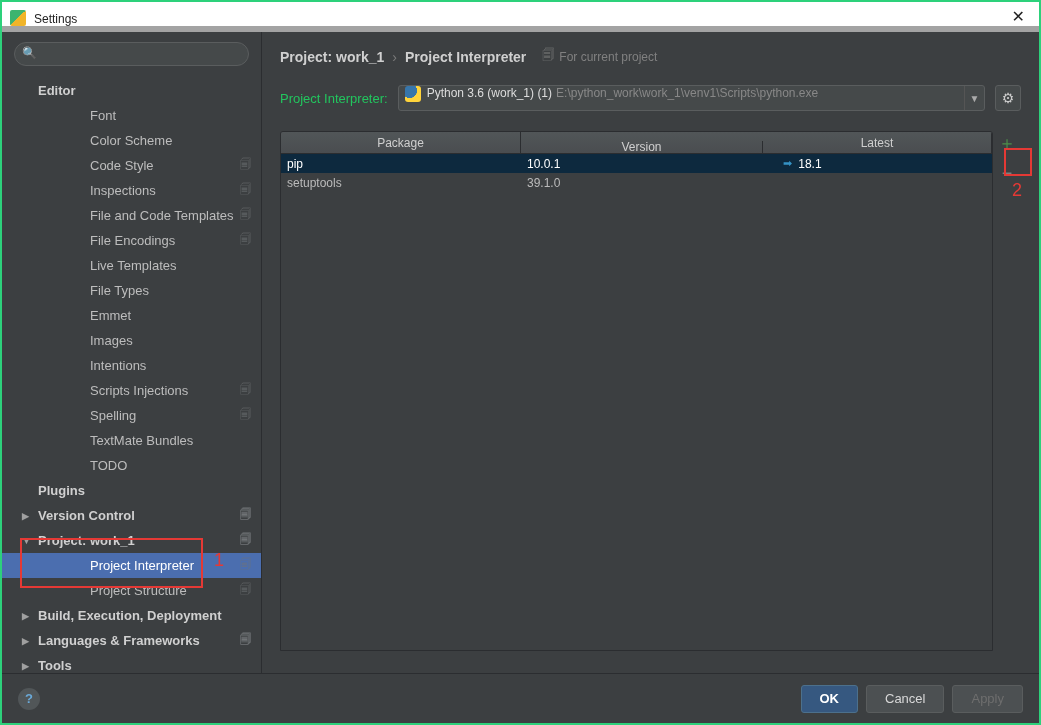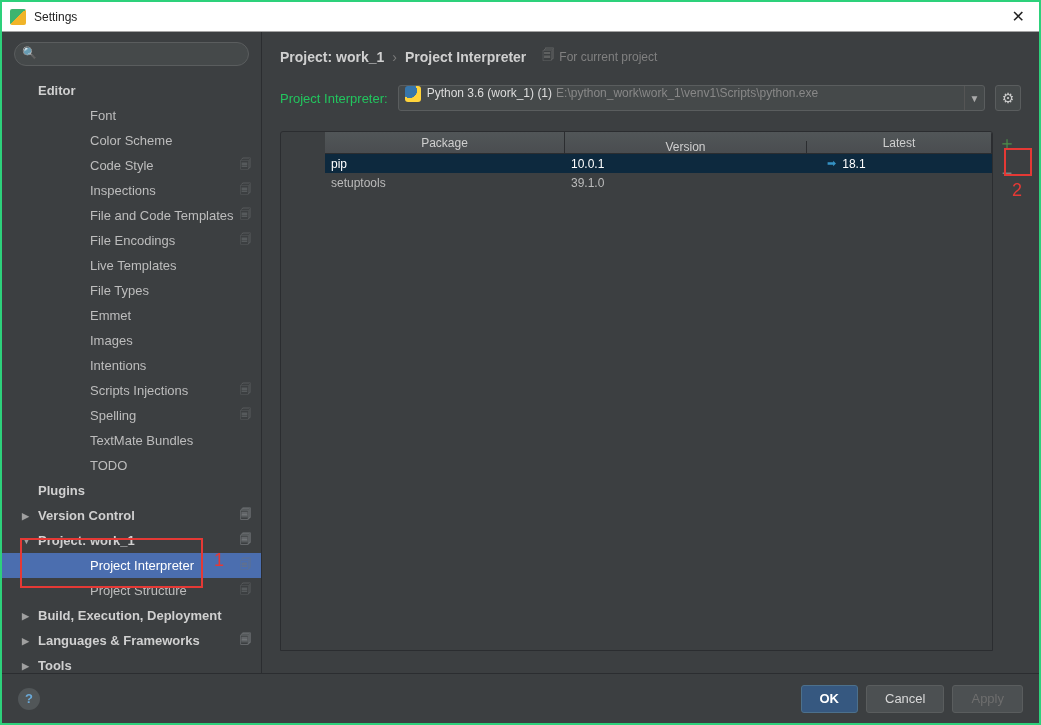--- a/index.html
+++ b/index.html
@@ -1,18 +1,18 @@
 <!DOCTYPE html>
 <html><head>
 <meta charset="utf-8">
 <style>
 * { box-sizing: border-box; margin: 0; padding: 0; font-family: "Segoe UI", Arial, sans-serif; }
 body { background: #2b2d30; color: #bbbbbb; font-size: 13px; width: 1041px; height: 725px; overflow: hidden; position: relative; border: 2px solid #2dd17b; }
 
-.titlebar { background: #ffffff; height: 30px; display: flex; align-items: center; padding: 0 8px; border-bottom: 1px solid #a3a3a3; }
+.titlebar { background: #ffffff; height: 30px; display: flex; align-items: flex-end; padding: 0 8px; border-bottom: 6px solid #a3a3a3; }
 .titlebar .app-icon { width: 16px; height: 16px; background: linear-gradient(135deg,#3db46f 50%,#f0b429 50%); border-radius: 2px; margin-right: 8px; }
 .titlebar .title { color: #222; font-size: 12px; flex: 1; }
 .titlebar .close { color: #222; font-size: 16px; cursor: pointer; padding: 0 6px; }
 
 .content { display: flex; height: calc(100% - 30px - 50px); background: #3c3f41; }
 
 .sidebar { width: 260px; background: #3c3f41; border-right: 1px solid #2b2d30; display: flex; flex-direction: column; }
 .search-row { padding: 10px 12px 6px; }
 .search-input { width: 100%; height: 24px; background: #45494a; border: 1px solid #5a5d5e; border-radius: 14px; color: #ccc; padding: 0 10px 0 26px; font-size: 12px; }
 .search-wrap { position: relative; }
@@ -38,21 +38,21 @@
 .interp-row { display: flex; align-items: center; margin-bottom: 20px; gap: 10px; }
 .interp-label { color: #22c55e; font-size: 13px; white-space: nowrap; }
 .interp-select { flex: 1; height: 26px; background: #45494a; border: 1px solid #5a5d5e; border-radius: 3px; display: flex; overflow: hidden; }
 .interp-select .py-icon { width: 16px; height: 16px; margin: 0 6px; background: radial-gradient(circle at 30% 30%, #3776ab 45%, #ffd43b 46%); border-radius: 3px; flex-shrink: 0; }
 .interp-select .sel-text { white-space: nowrap; font-size: 12px; color: #ddd; display: flex; gap: 4px; align-items: baseline; }
 .interp-select .sel-text .path { color: #888; }
 .interp-select .caret { width: 20px; text-align: center; color: #aaa; border-left: 1px solid #555; align-self: stretch; display: flex; align-items: center; justify-content: center; font-size: 10px; }
 .gear-btn { width: 26px; height: 26px; background: #45494a; border: 1px solid #5a5d5e; border-radius: 3px; display: flex; align-items: center; justify-content: center; color: #ccc; font-size: 14px; cursor: pointer; }
 
 .table-area { display: flex; height: 520px; }
-.table { border: 1px solid #2b2d30; border-radius: 3px 3px 0 0; flex: 1; background: #3c3f41; overflow: hidden; padding-left: 44px; }
+.table { border: 1px solid #2b2d30; border-radius: 3px 3px 0 0; flex: 1; background: #3c3f41; overflow: hidden; }
 .thead { display: flex; background: linear-gradient(#515658,#4a4d50); height: 22px; border-bottom: 1px solid #2b2d30; }
 .th { border-right: 1px solid #2b2d30; color: #cfcfcf; font-size: 12px; display: flex; align-items: center; justify-content: center; }
 .th.pkg { width: 240px; }
 .th.ver { width: 242px; margin-top: 9px; }
 .th.lat { flex: 1; }
 .tr { display: flex; height: 19px; align-items: center; font-size: 12px; }
 .tr.sel { background: #0d293e; }
 .tr.sel .td { color: #ffffff; }
 .td { padding-left: 6px; color: #bbbbbb; }
 .td.pkg { width: 240px; }

